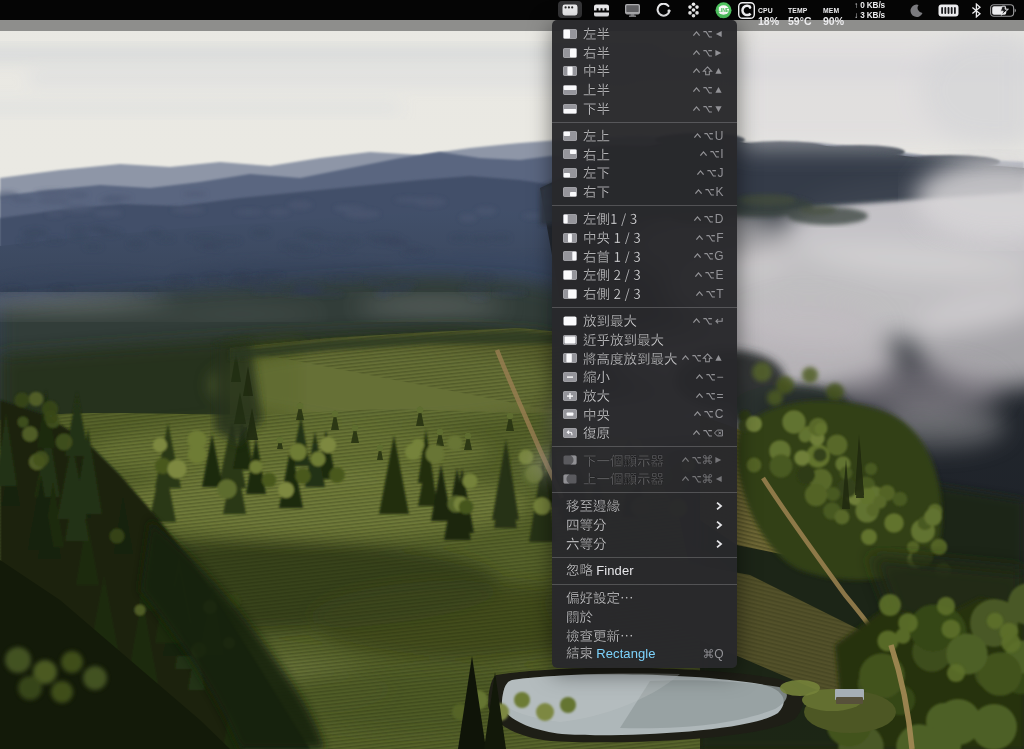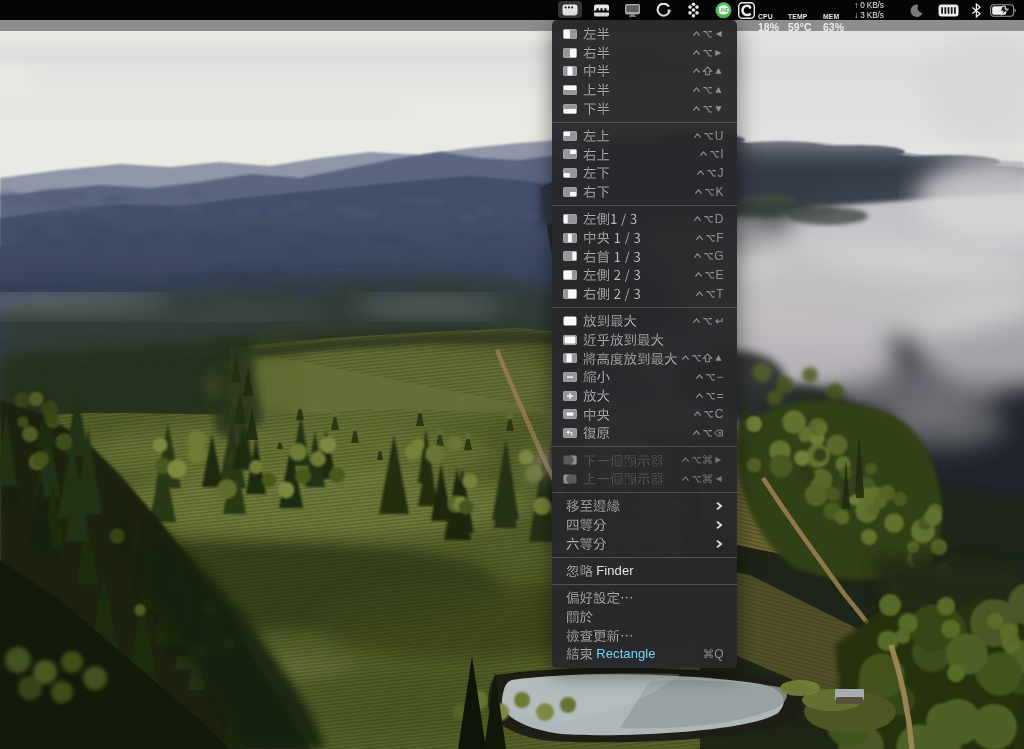--- a/index.html
+++ b/index.html
@@ -1,30 +1,30 @@
 <!DOCTYPE html>
 <html><head><meta charset="utf-8"><style>
 *{margin:0;padding:0;box-sizing:border-box}
 html,body{width:1024px;height:749px;overflow:hidden;background:#000}
 body{font-family:"Liberation Sans",sans-serif;position:relative}
 #wall{position:absolute;left:0;top:0}
 #mbar{position:absolute;left:0;top:0;width:1024px;height:19.5px;background:#050505}
 .ab{position:absolute;display:block;width:0;height:0}
 .ab svg{display:block}
 .ab.sel{width:24px;height:17px;background:#353537;border-radius:4px}
-.st{position:absolute;top:14px;display:inline-flex;flex-direction:column;line-height:1;color:#ececee}
+.st{position:absolute;top:8px;display:inline-flex;flex-direction:column;line-height:1;color:#ececee}
 .stl{font-size:6.8px;font-weight:bold;letter-spacing:0.1px;display:block;height:6.8px}
 .stv{font-size:10.5px;font-weight:bold;display:block;margin-top:1px}
-.net{position:absolute;top:1.8px;display:inline-flex;flex-direction:column;line-height:1;color:#ececee;font-size:8.2px;font-weight:normal;letter-spacing:-0.1px}
+.net{position:absolute;top:1.8px;display:inline-flex;flex-direction:column;line-height:1;color:#ececee;font-size:8.2px;font-weight:bold;letter-spacing:-0.1px}
 .net span{margin:0.5px 0}
 #menu{position:absolute;left:552px;top:20px;width:184.5px;background:rgba(40,40,43,0.97);border-radius:5px;padding:4.5px 0;box-shadow:0 5px 22px rgba(0,0,0,0.5)}
 .mr{display:flex;align-items:center;height:18.7px;padding:0 13px 0 10.5px;position:relative}
 .ric{width:20px;display:inline-flex;align-items:center;flex:0 0 20px}
 .mi{width:14px;height:10px;display:block}
-.lab{display:inline-flex;align-items:center;flex:1 1 auto;white-space:nowrap}
+.lab{display:inline-flex;flex:1 1 auto;white-space:nowrap}
 .mr:not(:has(.ric)) .lab{margin-left:3px}
 .cj{display:inline-block}
 .lat{font-size:13px;letter-spacing:0.1px}
 .sc{display:inline-flex;align-items:center;margin-left:auto}
 .sy{width:11px;height:12px;display:inline-block;margin-left:0px}
 .sl{font-size:12px;margin-left:0.5px}
 .sep{height:8.5px;display:flex;align-items:center}
 .sep div{height:1px;background:rgba(190,190,195,0.28);width:100%}
 </style></head><body>
 <svg id="wall" width="1024" height="749" viewBox="0 0 1024 749" preserveAspectRatio="none">
@@ -594,21 +594,21 @@
     <span class="st" style="left:758px">
       <span class="stl">CPU</span>
       <span class="stv">18%</span>
     </span>
     <span class="st" style="left:788px">
       <span class="stl">TEMP</span>
       <span class="stv">59°C</span>
     </span>
     <span class="st" style="left:823px">
       <span class="stl">MEM</span>
-      <span class="stv">63%</span>
+      <span class="stv">90%</span>
     </span>
     <span class="net" style="left:854px">
       <span>↑ 0 KB/s</span>
       <span>↓ 3 KB/s</span>
     </span>
     <span class="ab" style="left:916px;top:10px">
       <svg width="15" height="15" viewBox="0 0 16 16" style="margin:-7.5px 0 0 -7.5px">
         <path d="M10.2 2 A6.6 6.6 0 1 0 14.4 10.6 A5.4 5.4 0 0 1 10.2 2 Z" fill="#7a7a7e"></path>
       </svg>
     </span>

